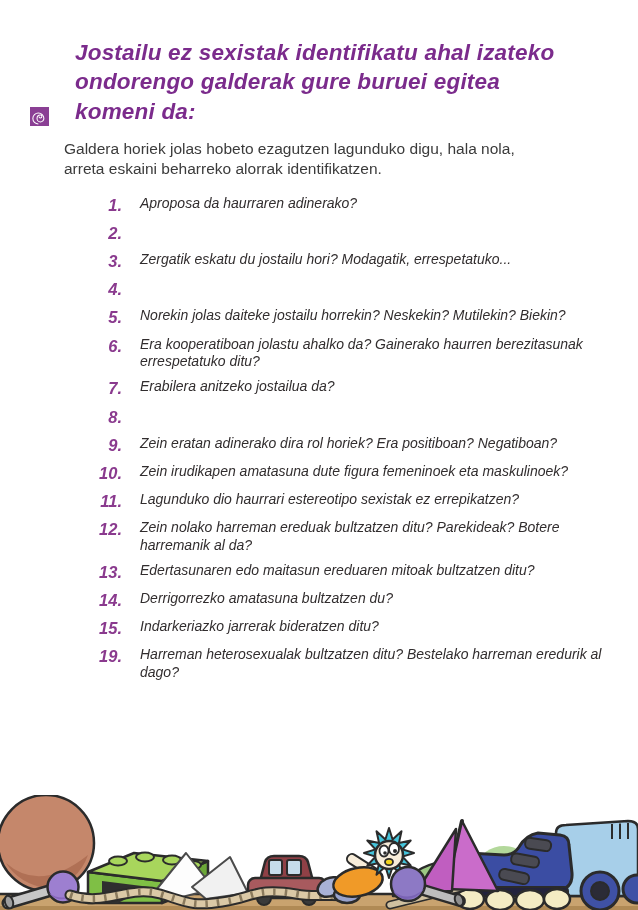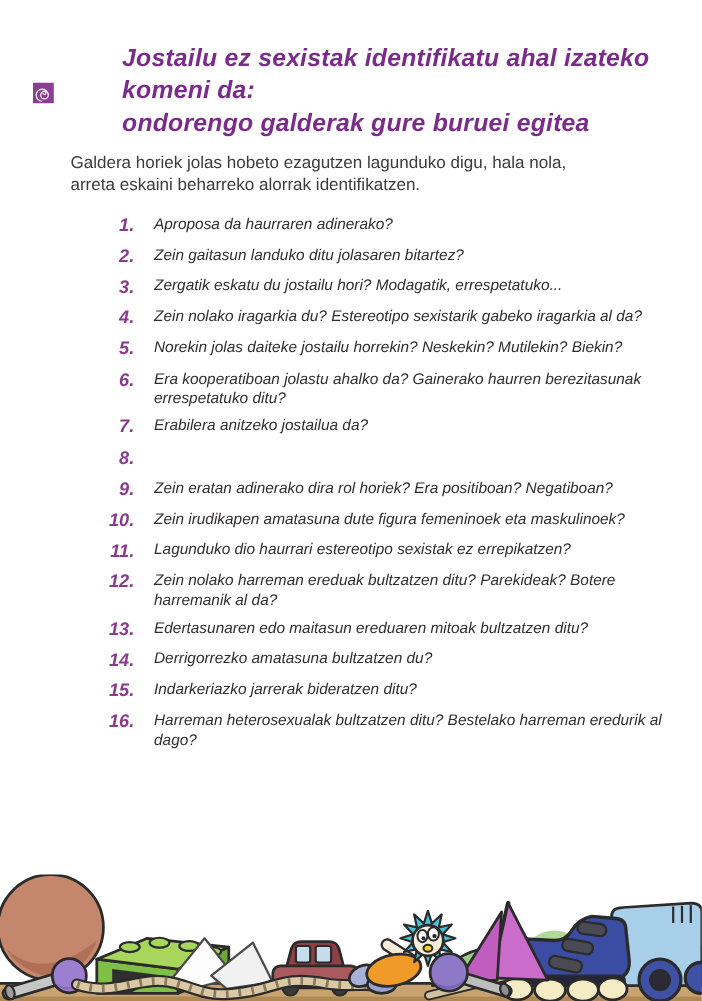--- a/index.html
+++ b/index.html
@@ -10,21 +10,21 @@
     --icon-purple:#8a3f94;
     --ground-tan:#c9a36f;
   }
   *{margin:0;padding:0;box-sizing:border-box;}
   html,body{background:#ffffff;}
   body{
     width:638px;height:910px;position:relative;overflow:hidden;
     font-family:"Liberation Sans", sans-serif;
   }
   .page{position:relative;width:638px;height:910px;z-index:1;}
-  .header{display:flex;align-items:center;padding:38px 0 0 30px;gap:36px;}
+  .header{display:flex;align-items:flex-end;padding:38px 0 0 30px;}
   .bullet-icon{width:19px;height:19px;flex:0 0 19px;margin-top:5px;}
   .title-block{margin-left:26px;}
   .title-line{
     color:var(--title-purple);font-weight:bold;font-style:italic;
     font-size:22.5px;line-height:1.3;letter-spacing:0.2px;
   }
   .intro{
     margin:13px 0 0 64px;width:474px;
     color:var(--intro-text);font-size:15.5px;line-height:1.3;
   }
@@ -48,46 +48,44 @@
 
 <div class="page">
 
   <div class="header">
     <svg class="bullet-icon" viewBox="0 0 20 20">
       <rect x="0" y="0" width="20" height="20" fill="#8a3f94"></rect>
       <path d="M10.5 10 a1.5 1.5 0 1 0 -1.5 1.5 a3.6 3.6 0 1 0 -3.6 -3.6 a5.8 5.8 0 1 0 5.8 -5.8" fill="none" stroke="#ffffff" stroke-width="1.1" transform="rotate(180 10 10)"></path>
     </svg>
     <div class="title-block">
       <div class="title-line">Jostailu ez sexistak identifikatu ahal izateko</div>
+      <div class="title-line">ondorengo galderak gure buruei egitea</div>
       <div class="title-line">komeni da:</div>
-      <div class="title-line">ondorengo galderak gure buruei egitea</div>
     </div>
   </div>
 
   <p class="intro">Galdera horiek jolas hobeto ezagutzen lagunduko digu, hala nola, arreta eskaini beharreko alorrak identifikatzen.</p>
 
   <div class="question-list">
     <div class="q-row">
       <span class="q-num">1.</span>
       <span class="q-text">Aproposa da haurraren adinerako?</span>
     </div>
 
     <div class="q-row">
       <span class="q-num">2.</span>
-      <span class="q-text">Zein gaitasun landuko ditu jolasaren bitartez?</span>
     </div>
 
     <div class="q-row">
       <span class="q-num">3.</span>
       <span class="q-text">Zergatik eskatu du jostailu hori? Modagatik, errespetatuko...</span>
     </div>
 
     <div class="q-row">
       <span class="q-num">4.</span>
-      <span class="q-text">Zein nolako iragarkia du? Estereotipo sexistarik gabeko iragarkia al da?</span>
     </div>
 
     <div class="q-row">
       <span class="q-num">5.</span>
       <span class="q-text">Norekin jolas daiteke jostailu horrekin? Neskekin? Mutilekin? Biekin?</span>
     </div>
 
     <div class="q-row">
       <span class="q-num">6.</span>
       <span class="q-text">Era kooperatiboan jolastu ahalko da? Gainerako haurren berezitasunak errespetatuko ditu?</span>
@@ -131,21 +129,21 @@
       <span class="q-num">14.</span>
       <span class="q-text">Derrigorrezko amatasuna bultzatzen du?</span>
     </div>
 
     <div class="q-row">
       <span class="q-num">15.</span>
       <span class="q-text">Indarkeriazko jarrerak bideratzen ditu?</span>
     </div>
 
     <div class="q-row">
-      <span class="q-num">16.</span>
+      <span class="q-num">19.</span>
       <span class="q-text">Harreman heterosexualak bultzatzen ditu? Bestelako harreman eredurik al dago?</span>
     </div>
   </div>
 
   <svg class="illustration" viewBox="0 0 638 115" preserveAspectRatio="none">
 
     <g>
       <rect x="0" y="99" width="638" height="16" fill="#c9a36f"></rect>
       <rect x="0" y="111" width="638" height="4" fill="#b08a55"></rect>
       <path d="M0,99 H638" stroke="#2b2b2b" stroke-width="2.5" fill="none"></path>

